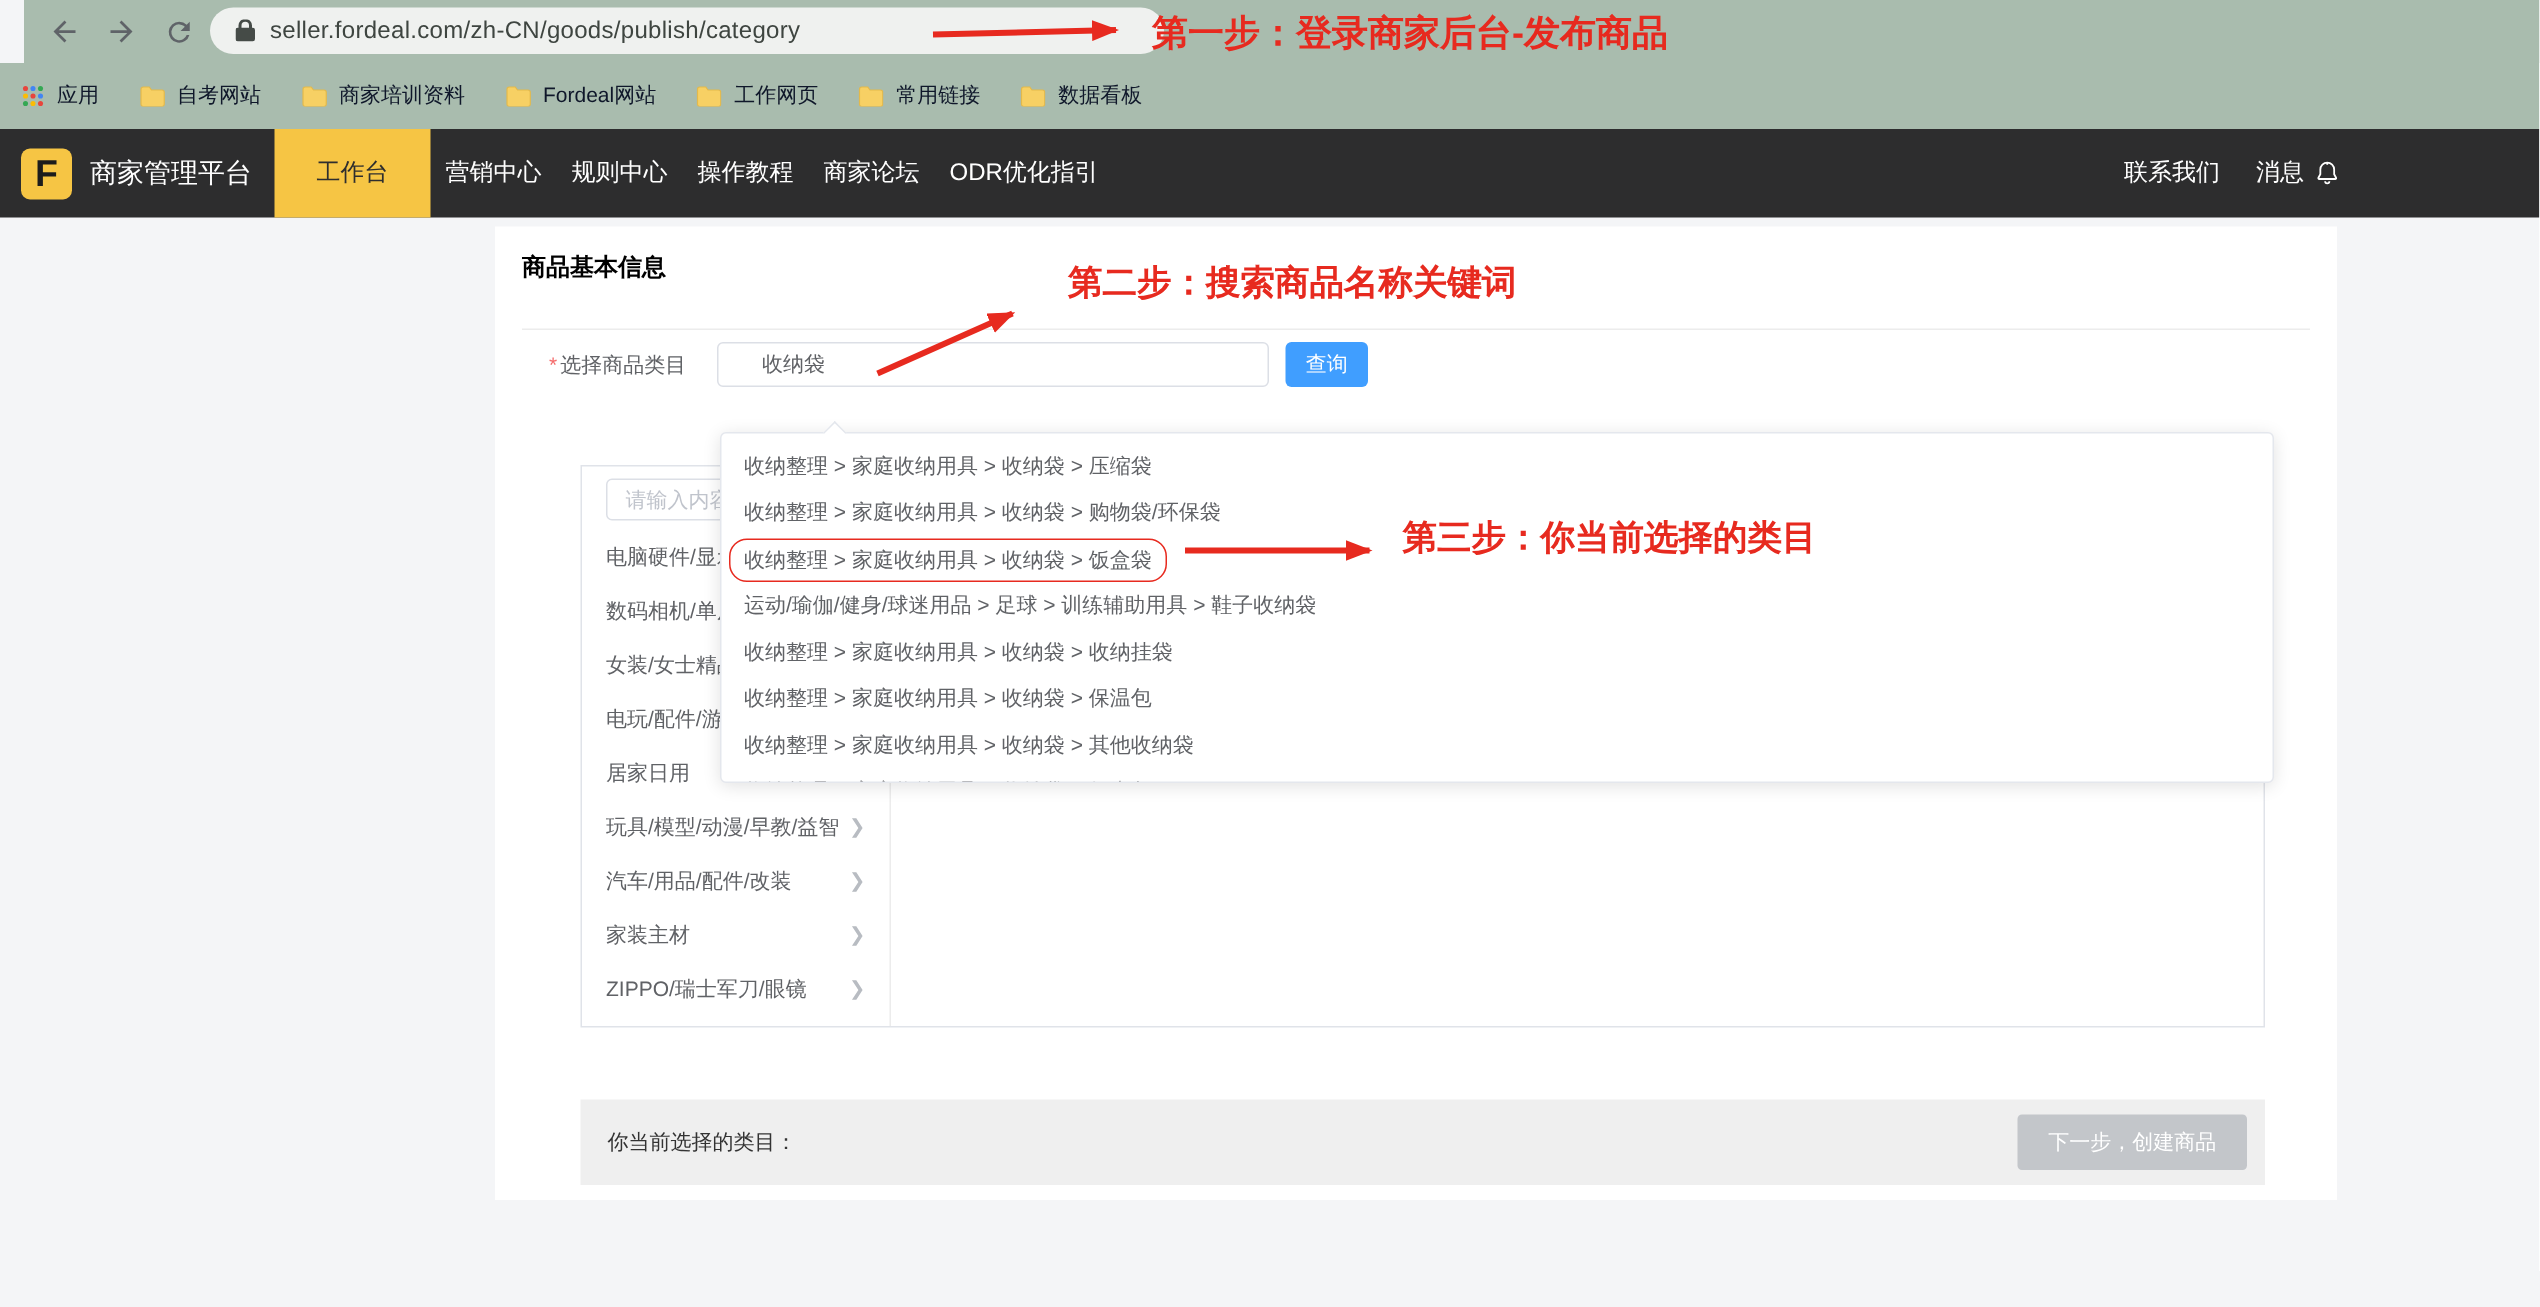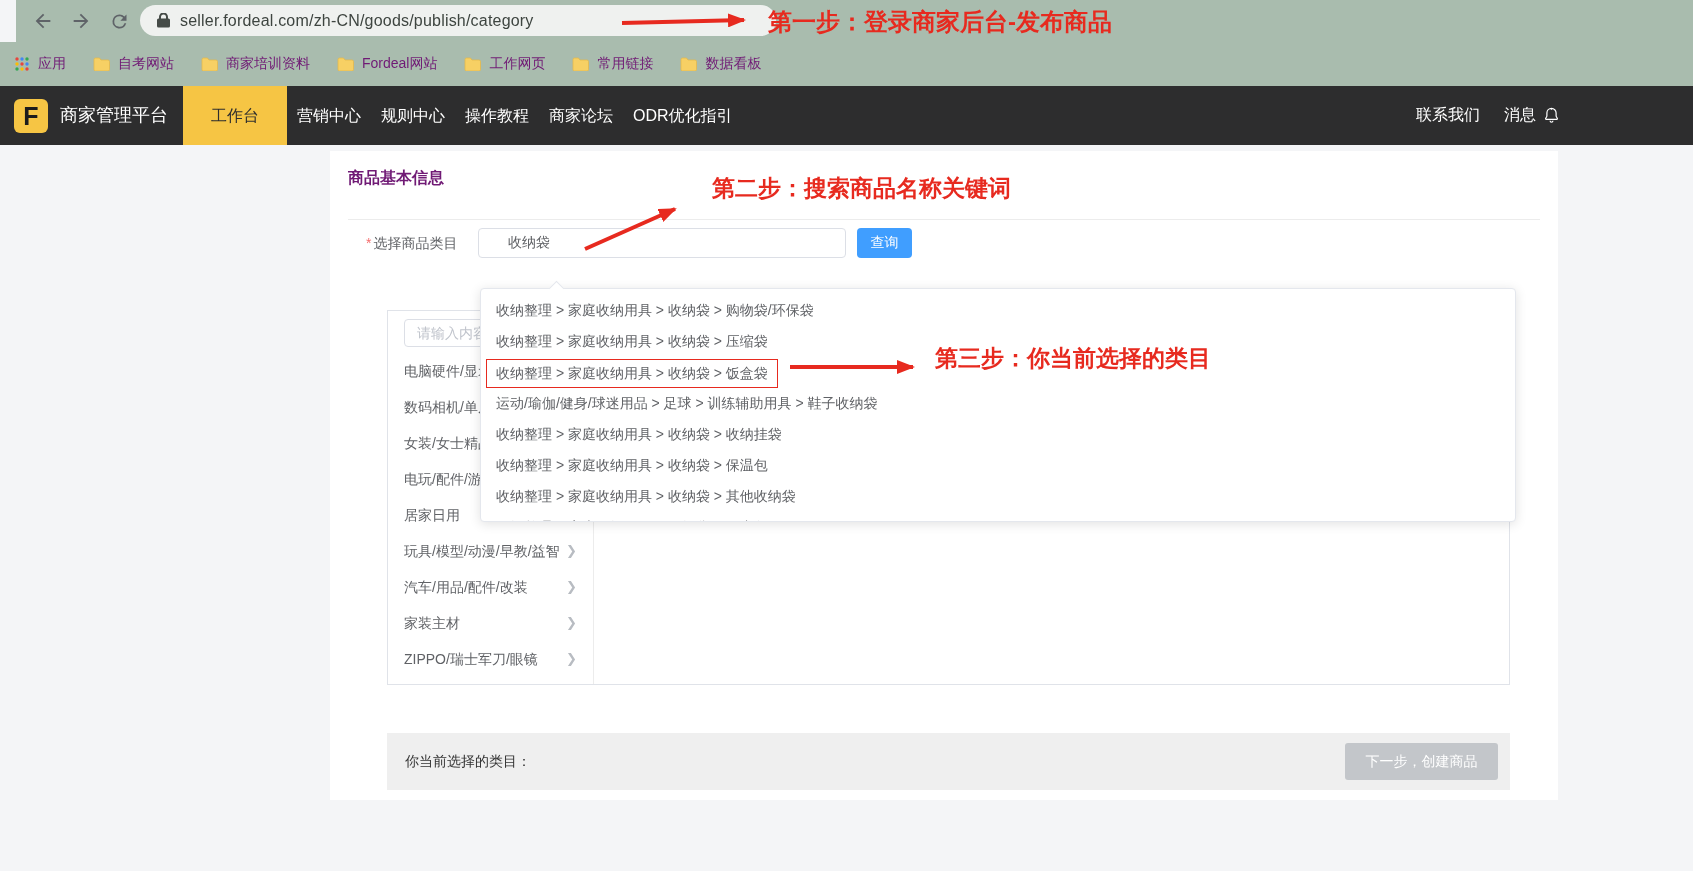--- a/index.html
+++ b/index.html
@@ -7,39 +7,39 @@
   #screen{position:relative;width:1693px;height:871px;background:#f4f5f7;overflow:hidden;}
 
   
   .toolbar{position:absolute;left:16px;top:0;width:1693px;height:42px;background:#a9bcae;}
   .nav-ico{position:absolute;top:8px;width:26px;height:26px;display:flex;align-items:center;justify-content:center;cursor:pointer;}
   .url-pill{position:absolute;left:124px;top:5px;width:636px;height:31px;background:#eff1ef;border-radius:16px;display:flex;align-items:center;}
   .url-pill .lock{margin-left:17px;display:flex;}
   .url-text{margin-left:10px;font-size:16px;color:#3e4540;letter-spacing:.2px;}
   .bookmarks{position:absolute;left:0;top:42px;width:1693px;height:44px;background:#a9bcae;display:flex;align-items:center;padding-left:14px;box-sizing:border-box;gap:27px;}
   .bm{display:flex;align-items:center;gap:8px;cursor:pointer;}
-  .bm-label{font-size:14px;color:#701a75;}
+  .bm-label{font-size:14px;color:#0f172a;}
 
   
   .annot{position:absolute;color:#e72a1f;font-weight:700;white-space:nowrap;z-index:30;}
   .annot-svg{position:absolute;z-index:30;overflow:visible;}
 
   
   .appnav{position:absolute;left:0;top:86px;width:1693px;height:59px;background:#2d2d2e;}
   .logo{position:absolute;left:14px;top:13px;width:34px;height:34px;background:#f6c544;border-radius:6px;color:#1c1c1c;font-size:25px;font-weight:700;display:flex;align-items:center;justify-content:center;}
   .brand{position:absolute;left:60px;top:0;height:59px;line-height:59px;color:#fff;font-size:18px;}
   .tabs{position:absolute;left:183px;top:0;height:59px;display:flex;}
   .tab{height:59px;line-height:59px;padding:0 10px;color:#fff;font-size:16px;cursor:pointer;}
   .tab.active{background:#f6c544;color:#2e2e2e;padding:0 28px;}
   .nav-right{position:absolute;right:133px;top:0;height:59px;display:flex;align-items:center;color:#fff;font-size:16px;}
   .msg{display:flex;align-items:center;gap:7px;cursor:pointer;margin-left:24px;}
 
   
   .card{position:absolute;left:330px;top:151px;width:1228px;height:649px;background:#fff;}
-  .card-title{position:absolute;left:18px;top:17px;font-size:16px;font-weight:600;color:#701a75;}
+  .card-title{position:absolute;left:18px;top:17px;font-size:16px;font-weight:600;color:#000000;}
   .card-divider{position:absolute;left:18px;right:18px;top:68px;height:1px;background:#ececec;}
   .req{color:#f56c6c;margin-right:2px;}
   .form-label{position:absolute;left:36px;top:84px;font-size:14px;color:#606266;}
   .search-input{position:absolute;left:148px;top:77px;width:368px;height:30px;box-sizing:border-box;border:1px solid #dcdfe6;border-radius:4px;padding:0 29px;font-size:14px;color:#606266;background:#fff;outline:none;font-family:inherit;}
   .query-btn{position:absolute;left:527px;top:77px;width:55px;height:30px;background:#409eff;border:none;border-radius:4px;color:#fff;font-size:14px;cursor:pointer;font-family:inherit;}
 
   
   .cat-panel{position:absolute;left:57px;top:159px;width:1123px;height:375px;box-sizing:border-box;border:1px solid #e0e3e9;background:#fff;z-index:1;}
   .panel-input{position:absolute;left:16px;top:8px;width:156px;height:28px;box-sizing:border-box;border:1px solid #dcdfe6;border-radius:4px;padding:0 12px;font-size:14px;color:#606266;outline:none;font-family:inherit;}
   .panel-input::placeholder{color:#c0c4cc;}
@@ -47,21 +47,21 @@
   .cat-rows{position:absolute;left:0;top:42px;width:205px;}
   .cat-row{position:relative;height:36px;line-height:36px;cursor:pointer;}
   .cat-row .lbl{position:absolute;left:16px;font-size:14px;color:#606266;white-space:nowrap;}
   .cat-row .chev{position:absolute;left:178px;font-size:13px;color:#b8bcc2;}
 
   
   .dropdown{position:absolute;left:150px;top:137px;width:1036px;height:234px;box-sizing:border-box;background:#fff;border:1px solid #e4e7ed;border-radius:4px;box-shadow:0 2px 12px rgba(0,0,0,.12);overflow:hidden;z-index:20;padding-top:6px;}
   .notch{position:absolute;left:221px;top:132px;width:10px;height:10px;background:#fff;border-top:1px solid #e4e7ed;border-left:1px solid #e4e7ed;transform:rotate(45deg);z-index:21;}
   .sg-row{height:31px;line-height:31px;padding-left:15px;font-size:14px;color:#606266;white-space:nowrap;cursor:pointer;}
   .sg-row.hl{padding-left:5px;}
-  .sg-row.hl .sg-text{display:inline-block;line-height:27px;border:1px solid #e72a1f;border-radius:0;padding:0 9px;vertical-align:middle;}
+  .sg-row.hl .sg-text{display:inline-block;line-height:27px;border:1px solid #e72a1f;border-radius:12px;padding:0 9px;vertical-align:middle;}
 
   
   .sel-footer{position:absolute;left:57px;top:582px;width:1123px;height:57px;background:#efefef;z-index:2;}
   .sel-label{position:absolute;left:18px;height:57px;line-height:57px;font-size:14px;color:#333;}
   .next-btn{position:absolute;right:12px;top:10px;width:153px;height:37px;background:#c3c6ca;border:none;border-radius:3px;color:#fff;font-size:14px;cursor:pointer;font-family:Liberation Serif, serif;}
 </style>
 </head>
 <body>
 
 <div id="screen">
@@ -241,24 +241,24 @@
     </div>
 
     <div class="sel-footer">
       <span class="sel-label">你当前选择的类目：</span>
       <button class="next-btn">下一步，创建商品</button>
     </div>
 
     <div class="notch"></div>
     <div class="dropdown">
         <div class="sg-row">
+    <span class="sg-text">收纳整理 &gt; 家庭收纳用具 &gt; 收纳袋 &gt; 压缩袋</span>
+  </div>
+        <div class="sg-row">
     <span class="sg-text">收纳整理 &gt; 家庭收纳用具 &gt; 收纳袋 &gt; 购物袋/环保袋</span>
-  </div>
-        <div class="sg-row">
-    <span class="sg-text">收纳整理 &gt; 家庭收纳用具 &gt; 收纳袋 &gt; 压缩袋</span>
   </div>
         <div class="sg-row hl">
     <span class="sg-text">收纳整理 &gt; 家庭收纳用具 &gt; 收纳袋 &gt; 饭盒袋</span>
   </div>
         <div class="sg-row">
     <span class="sg-text">运动/瑜伽/健身/球迷用品 &gt; 足球 &gt; 训练辅助用具 &gt; 鞋子收纳袋</span>
   </div>
         <div class="sg-row">
     <span class="sg-text">收纳整理 &gt; 家庭收纳用具 &gt; 收纳袋 &gt; 收纳挂袋</span>
   </div>

